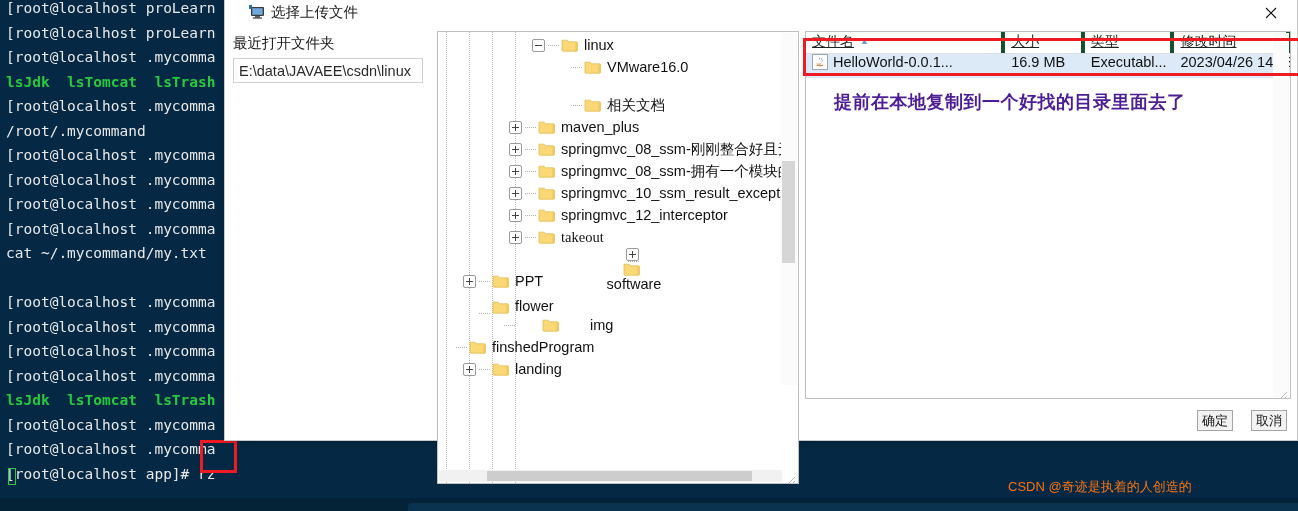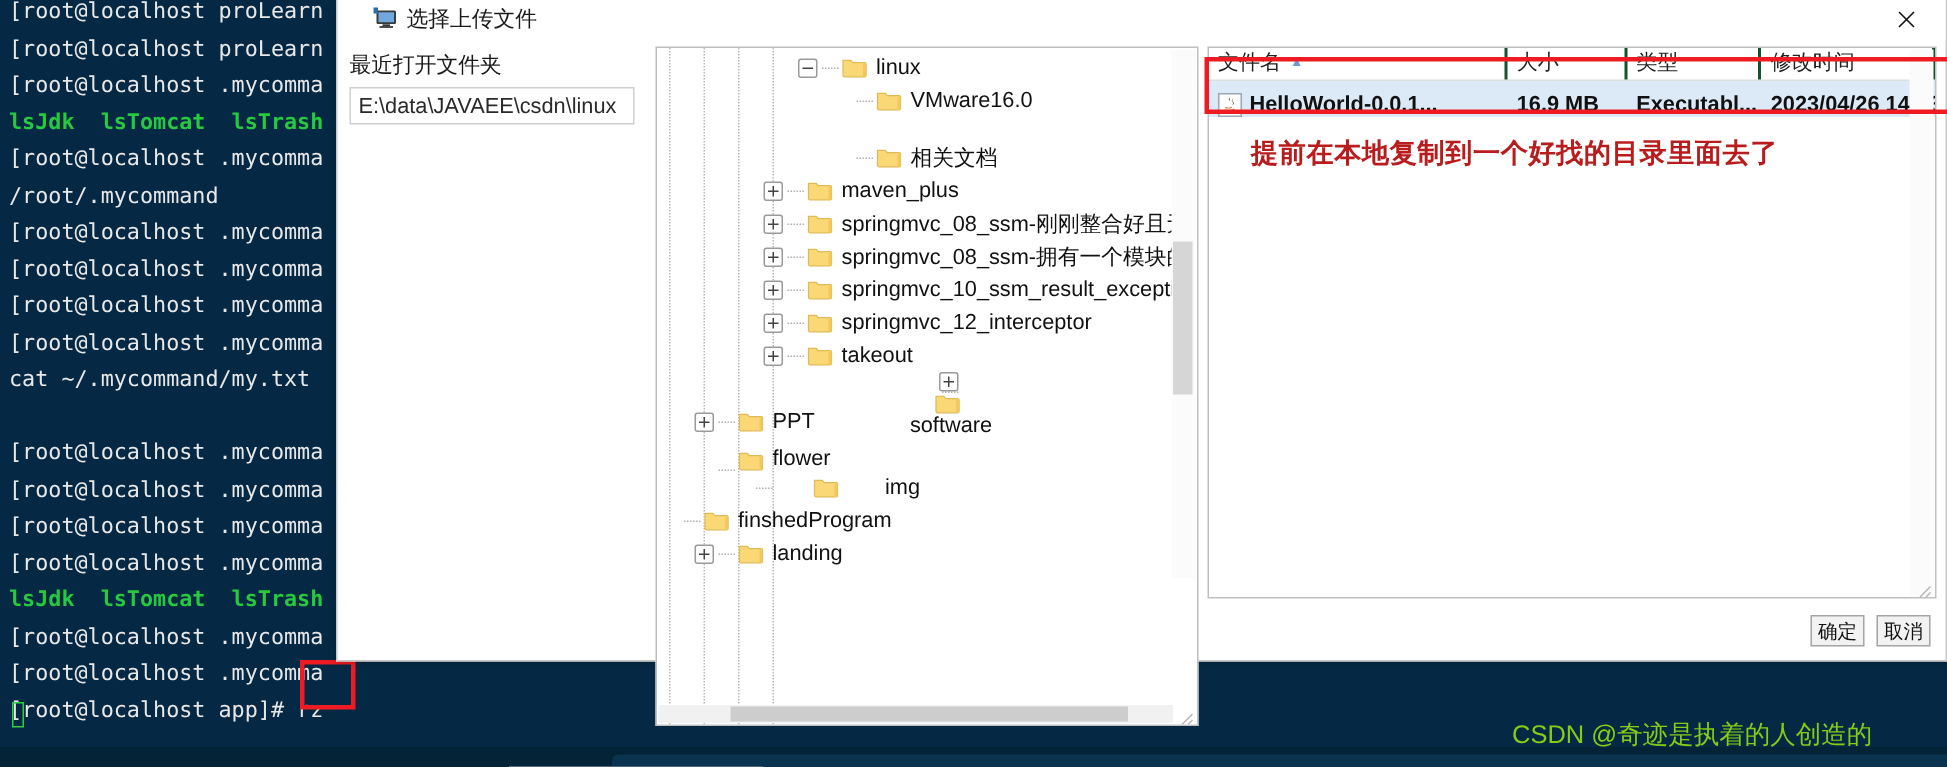--- a/index.html
+++ b/index.html
@@ -59,22 +59,22 @@
     left: 200px; top: 440px;
     width: 37px; height: 33px;
     border: 3px solid #ee1c22;
   }
 
   
   #watermark {
     position: absolute;
     left: 1008px; top: 478px;
     font-family: "Liberation Sans", sans-serif;
-    font-size: 17px;
-    color: #84cc16;
+    font-size: 13px;
+    color: #f97316;
     white-space: nowrap;
   }
 
   
   #dialog {
     position: absolute;
     left: 224px; top: 0;
     width: 1074px; height: 441px;
     background: #ffffff;
     border: 1px solid #c8c8c8;
@@ -237,38 +237,38 @@
     height: 22px;
     background: #fff;
     border-bottom: 1px solid #dedede;
     display: flex;
   }
   .hcell {
     position: relative;
     font-size: 14px;
     color: #222;
     padding: 1px 6px;
-    border-right: 2px solid #14532d;
-    white-space: nowrap;
-    overflow: hidden;
+    border-right: 4px solid #14532d;
+    white-space: nowrap;
+    overflow: hidden;
+    text-decoration: underline;
   }
   .hcell .sortarrow {
     display: inline-block;
     margin-left: 6px;
     color: #6b9fd4;
     font-size: 9px;
     vertical-align: 2px;
   }
   #list-row {
     position: relative;
     height: 24px;
     background: #dce9f7;
     display: flex;
-    align-items: flex-end;
-    font-weight: bold;
+    align-items: flex-start;
   }
   .rcell {
     font-size: 14.5px;
     color: #111;
     padding: 0 6px;
     white-space: nowrap;
     overflow: hidden;
     display: flex; align-items: center;
   }
   #jar-icon { width: 16px; height: 16px; margin-right: 5px; flex:0 0 auto; }
@@ -292,31 +292,31 @@
     border: 3px solid #ee1c22;
     pointer-events: none;
   }
 
   
   #annotation {
     position: absolute;
     left: 609px; top: 90px;
     font-size: 18px;
     font-weight: bold;
-    color: #b91c1c;
+    color: #4c1d95;
     white-space: nowrap;
     letter-spacing: 0.5px;
   }
 
   
   #btn-row {
     position: absolute;
     right: 10px; top: 410px;
     display: flex;
-    gap: 8px;
+    gap: 18px;
     align-items: center;
   }
   .dlg-btn {
     width: 36px; height: 21px;
     border: 1px solid #a5a5a5;
     background: #f2f2f2;
     font-size: 13px;
     color: #111;
     display:flex; align-items:center; justify-content:center;
     cursor: pointer;
@@ -446,21 +446,21 @@
           <span class="expander plus"></span>
           <span class="dots"></span>
           <span class="folder">
             <svg width="17" height="14" viewBox="0 0 17 14">
               <path d="M1 2.2 h5.2 l1.3 1.6 H15.6 a.8.8 0 0 1 .8.8 V12.4 a.8.8 0 0 1-.8.8 H1.8 A.8.8 0 0 1 1 12.4 Z" fill="#fbd876" stroke="#e0ba55" stroke-width=".8"></path>
               <path d="M14.3 4.8 V13.2 H15.6 a.8.8 0 0 0 .8-.8 V4.8 Z" fill="#f2c85e"></path>
             </svg>
           </span>
           <span>springmvc_12_interceptor</span>
         </div>
-        <div class="tnode" style="padding-left: 71px;">
+        <div class="tnode" style="padding-left: 71px; font-family: Liberation Serif, serif;">
           <span class="expander plus"></span>
           <span class="dots"></span>
           <span class="folder">
             <svg width="17" height="14" viewBox="0 0 17 14">
               <path d="M1 2.2 h5.2 l1.3 1.6 H15.6 a.8.8 0 0 1 .8.8 V12.4 a.8.8 0 0 1-.8.8 H1.8 A.8.8 0 0 1 1 12.4 Z" fill="#fbd876" stroke="#e0ba55" stroke-width=".8"></path>
               <path d="M14.3 4.8 V13.2 H15.6 a.8.8 0 0 0 .8-.8 V4.8 Z" fill="#f2c85e"></path>
             </svg>
           </span>
           <span>takeout</span>
         </div>

